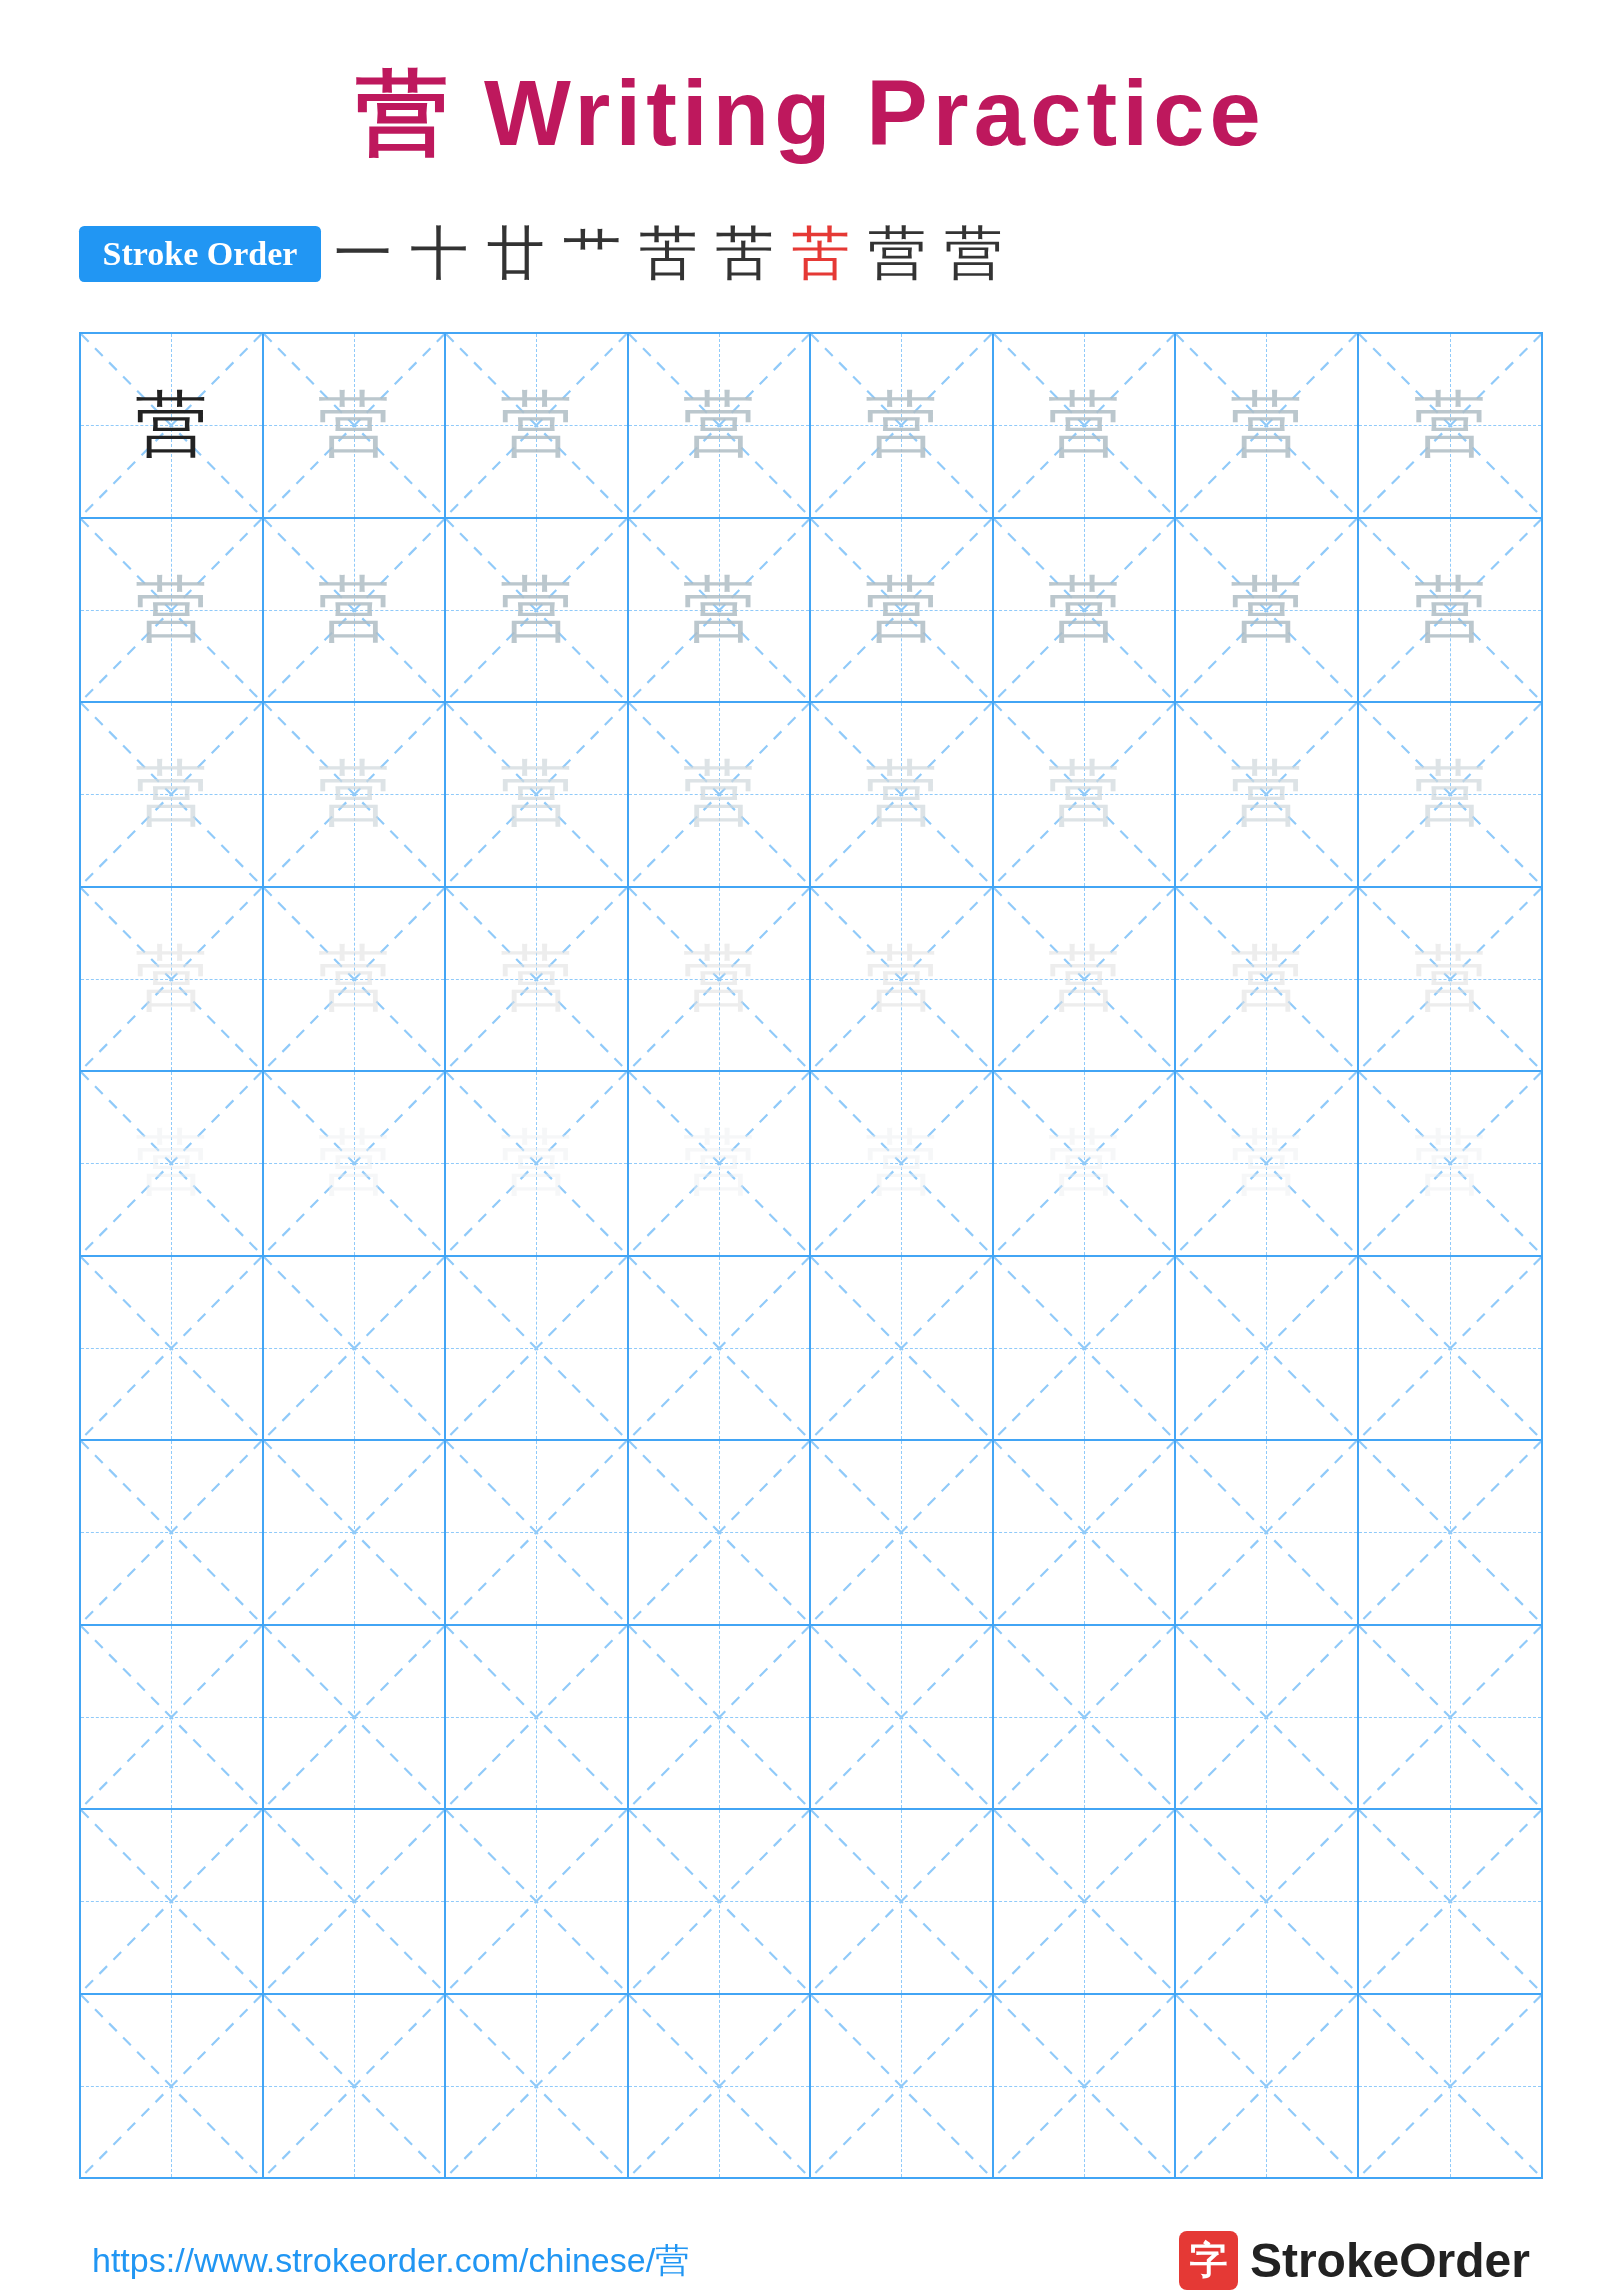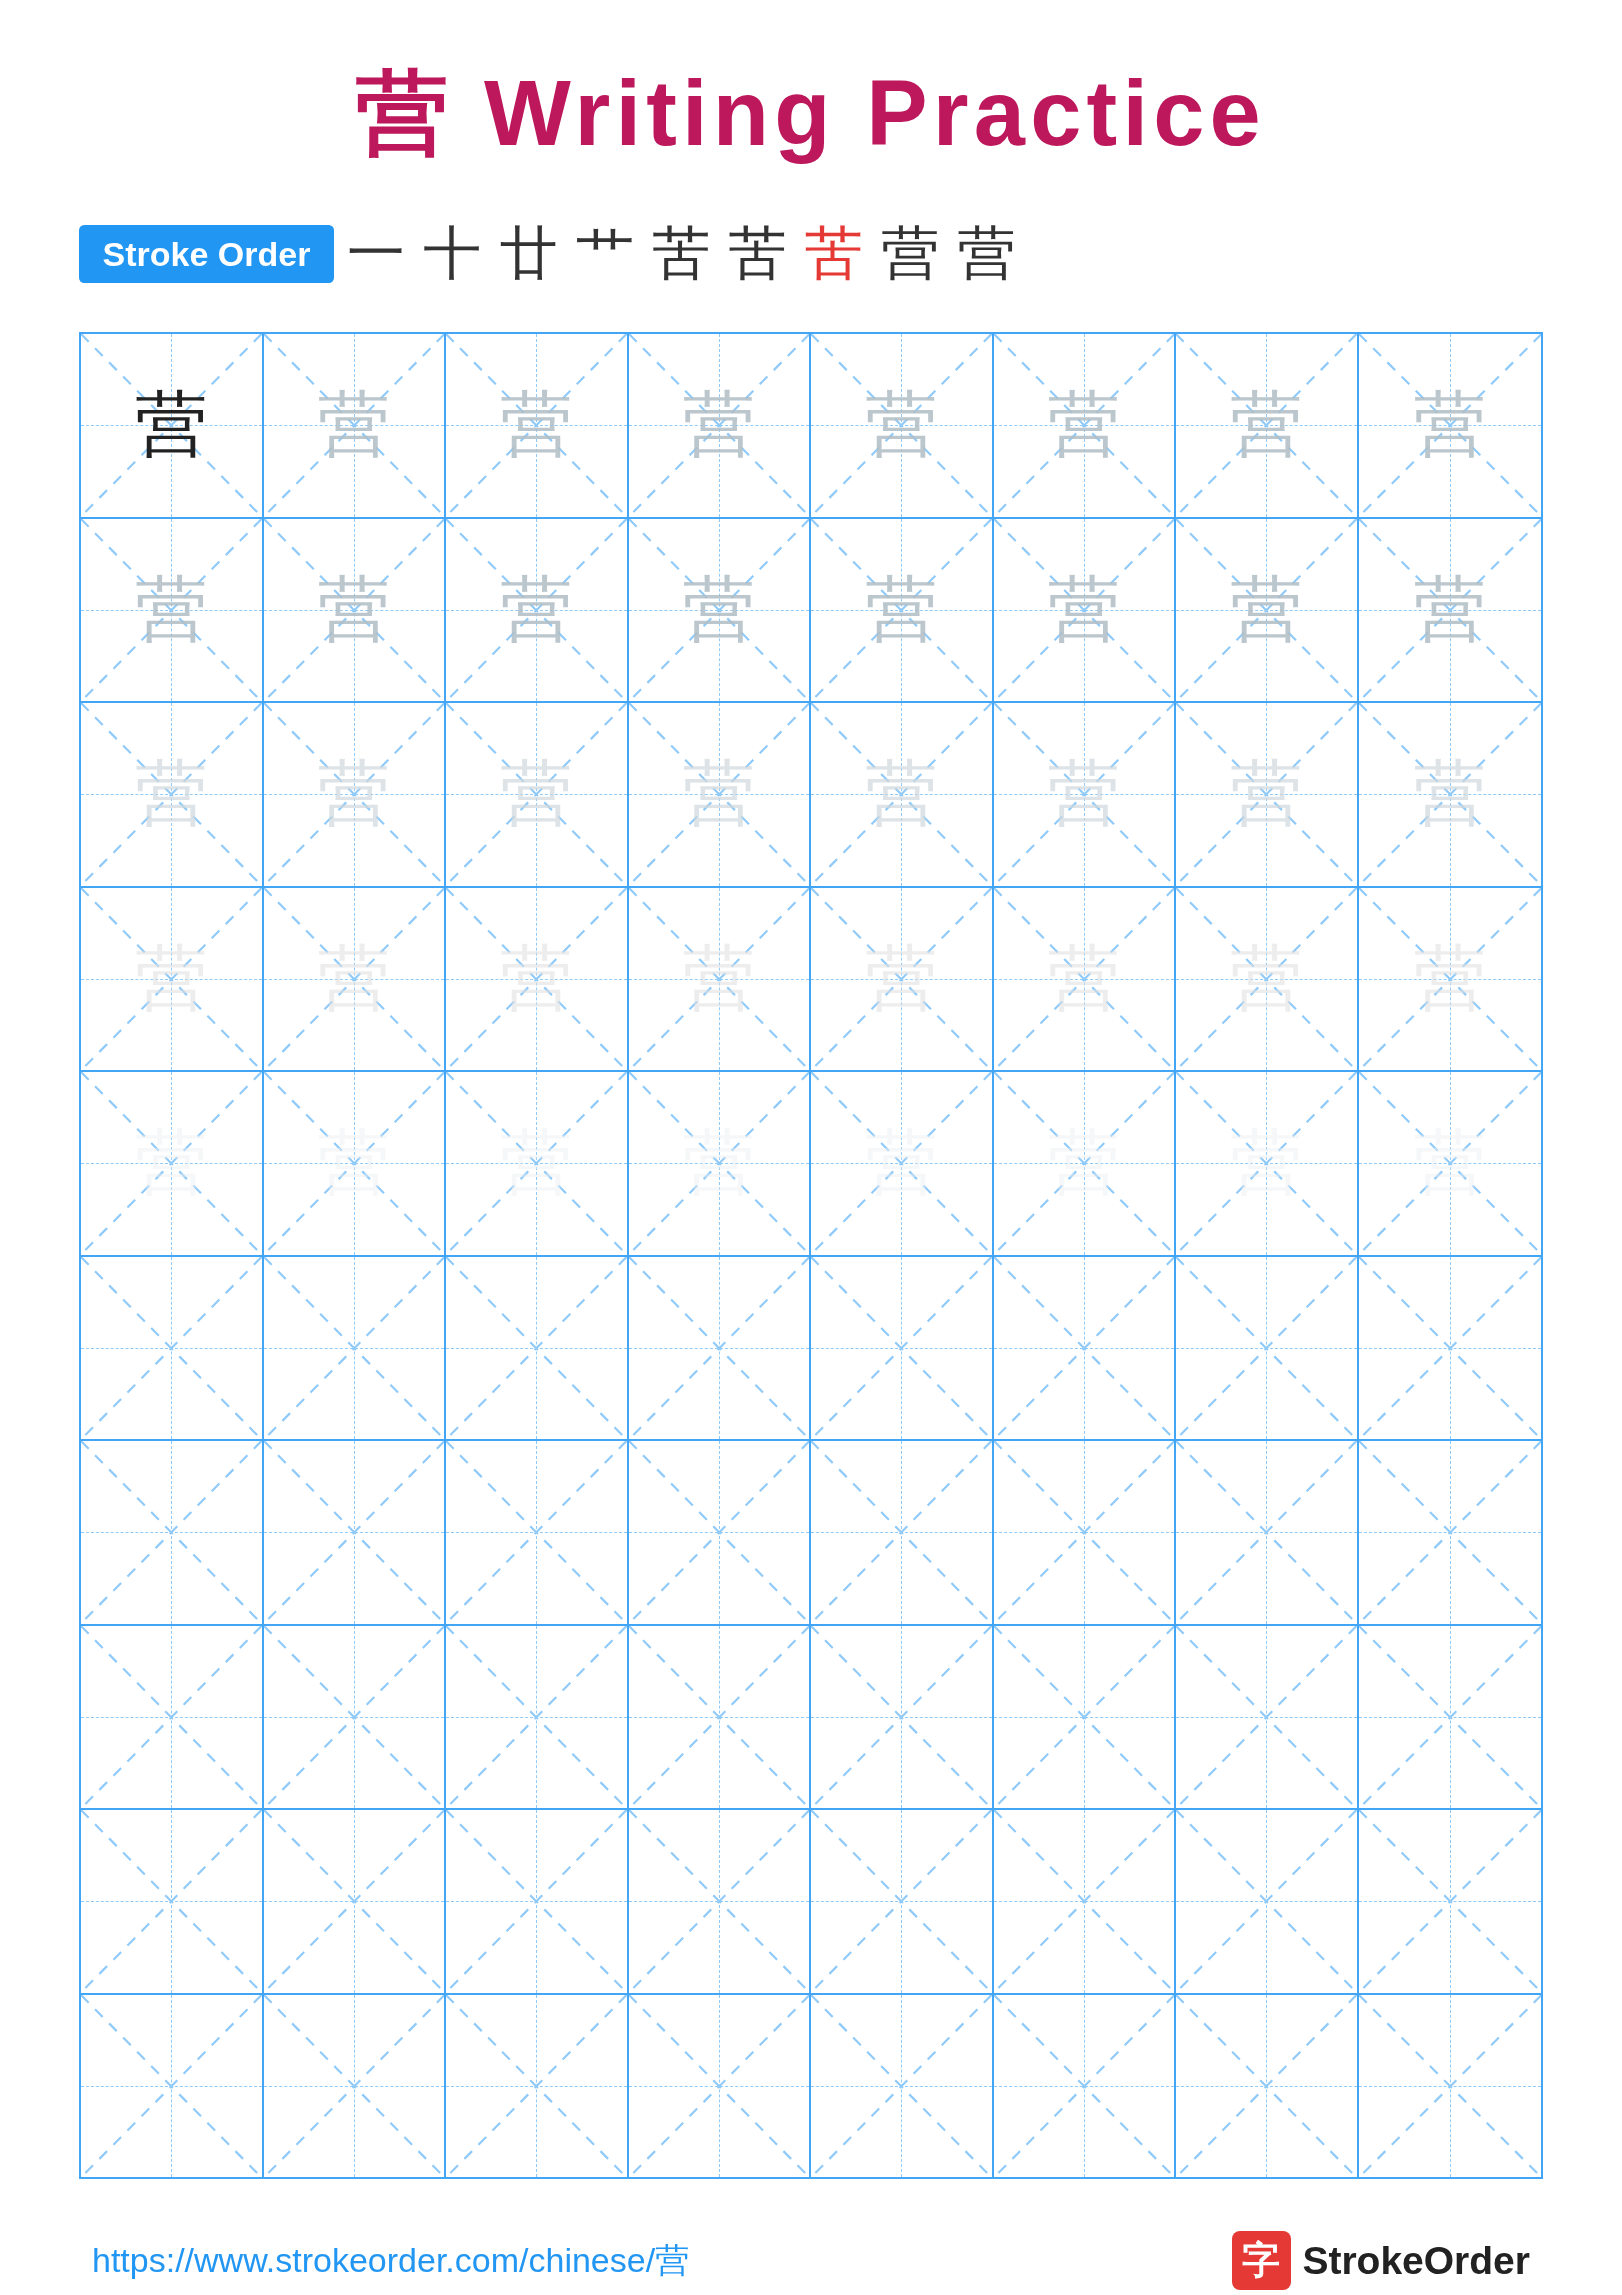--- a/index.html
+++ b/index.html
@@ -36,21 +36,21 @@
       align-items: center;
       width: 100%;
       margin-bottom: 39px;
       gap: 13px;
     }
 
     .stroke-order-badge {
       background: #2196F3;
       color: #fff;
       font-size: 34px;
-      font-family: Liberation Sans, sans-serif;
+      font-family: Liberation Serif, serif;
       font-weight: bold;
       padding: 9.2px 23.6px;
       border-radius: 5.2px;
       white-space: nowrap;
       flex-shrink: 0;
     }
 
     .stroke-chars {
       display: flex;
       align-items: center;
@@ -193,21 +193,21 @@
       display: flex;
       align-items: center;
       justify-content: center;
       color: #fff;
       font-size: 38px;
       font-family: serif;
       font-weight: bold;
     }
 
     .footer-logo-text {
-      font-size: 39px;
+      font-size: 48px;
       font-weight: bold;
       color: #222;
       font-family: Arial, sans-serif;
     }
   </style>
 </head>
 <body>
 
 <div class="page">
 

